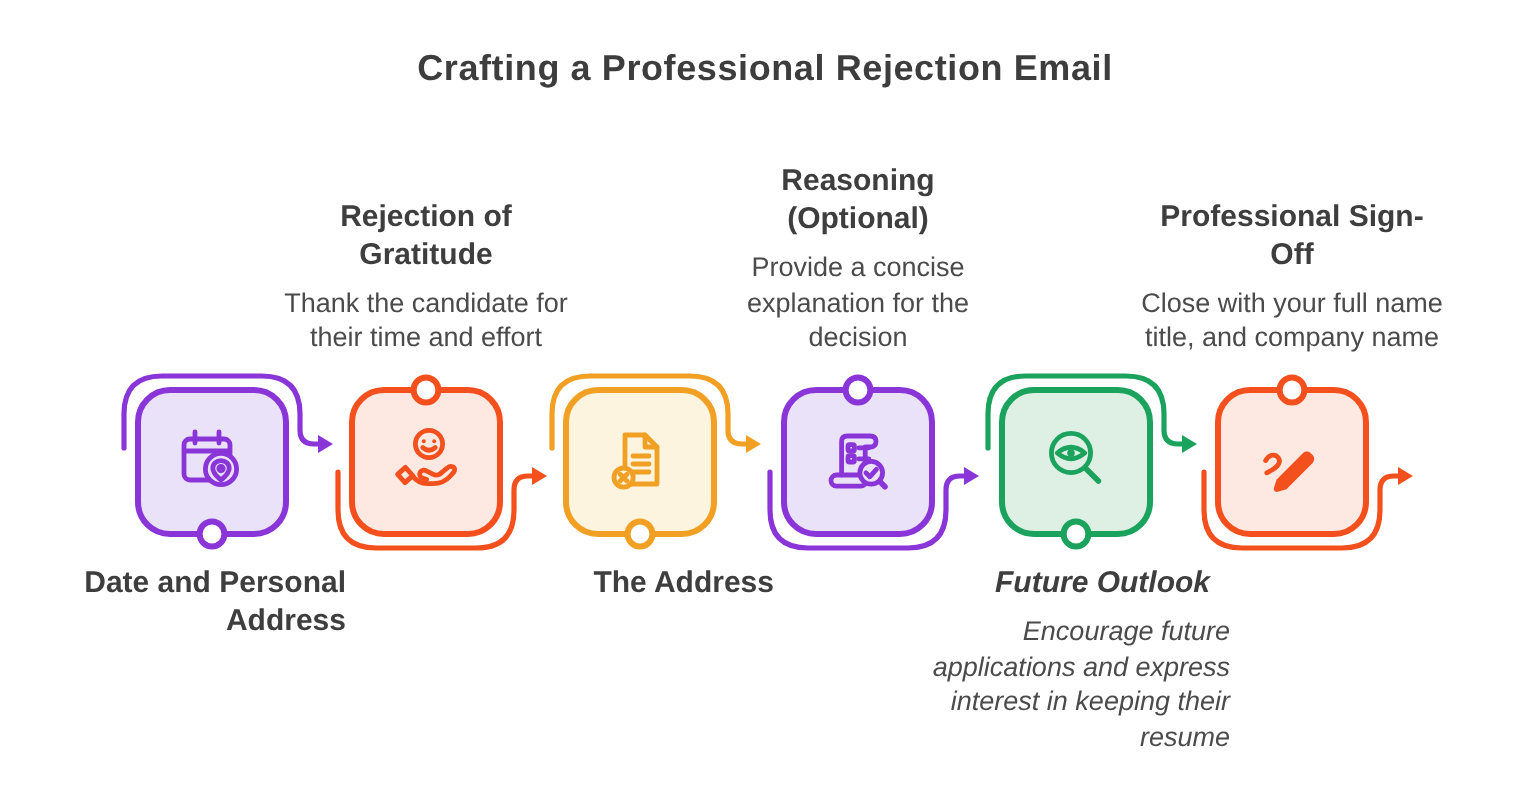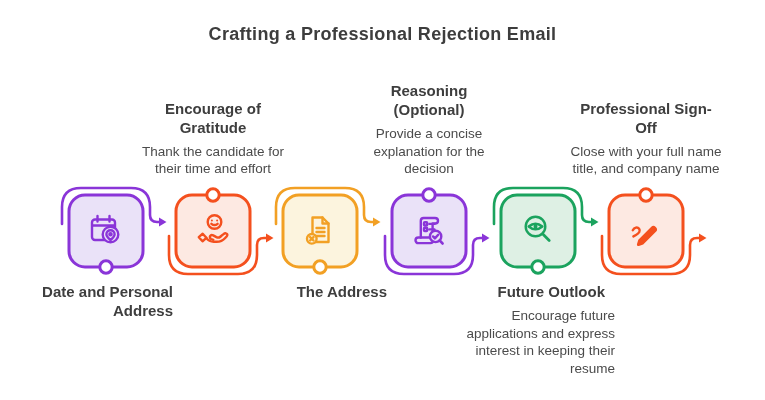--- a/index.html
+++ b/index.html
@@ -9,21 +9,21 @@
   }
   .main-title{
     position:absolute;top:24px;left:0;width:100%;margin:0;
     text-align:center;font-size:18px;font-weight:700;color:#3d3d3d;letter-spacing:.3px;
   }
   .step{position:absolute;top:0;width:168px;height:304px;}
   .step:nth-of-type(1){left:22px;}
   .step:nth-of-type(2){left:129px;}
   .step:nth-of-type(3){left:236px;}
   .step:nth-of-type(4){left:345px;}
-  .step:nth-of-type(5){left:454px;}
+  .step:nth-of-type(5){left:454px;font-style:italic;}
   .step:nth-of-type(6){left:562px;}
   .connector{position:absolute;left:0;top:180px;width:168px;height:112px;overflow:visible;}
   .bracket{fill:none;stroke:var(--accent);stroke-width:2.6;stroke-linecap:round;}
   .ahead{fill:var(--accent);stroke:none;}
   .box{fill:var(--fill);stroke:var(--accent);stroke-width:3;}
   .dot{fill:#ffffff;stroke:var(--accent);stroke-width:3;}
   .icon *{stroke:var(--accent);fill:none;stroke-width:2.4;stroke-linecap:round;stroke-linejoin:round;}
   .icon .accent-fill{fill:var(--accent);stroke:none;}
   .icon .bg-fill{fill:var(--fill);}
   .icon .thick{stroke-width:2.8;}
@@ -68,21 +68,21 @@
         <circle cx="21.5" cy="11" r="6.8"></circle>
         <circle class="accent-fill" cx="18.9" cy="9.6" r="1"></circle>
         <circle class="accent-fill" cx="24.1" cy="9.6" r="1"></circle>
         <path d="M18.4 12.8q3.1 2.6 6.2 0"></path>
         <path d="M5.8 26.2l3.7 4.1 3.9-3.5-3.7-4.1z"></path>
         <path d="M13.2 26.9c1.8 2.4 4.4 3.9 7.5 3.9h2.9c3.7 0 6.4-1.3 8.6-3.8l1.6-1.8c1-1.2.6-2.6-.8-2.9-.8-.2-1.7.1-2.5.8l-3.3 2.7"></path>
         <path d="M27.2 25.9c-1.3.9-2.6.8-3.8.2l-3.2-1.7c-1.2-.6-2.5-.3-3.1.7-.6 1.1-.1 2.4 1.1 2.9l2.1.8"></path>
       </g>
     </svg>
     <div class="text above">
-      <h3 class="step-title">Encourage of Gratitude</h3>
+      <h3 class="step-title">Rejection of Gratitude</h3>
       <p class="step-desc">Thank the candidate for their time and effort</p>
     </div>
   </div>
 
   <div class="step" style="--accent: #F2A024; --fill: #FCF4DE;">
     <svg class="connector" viewBox="0 0 168 112">
       <path class="bracket" d="M40 44 V27 Q40 8 59 8 H109 Q128 8 128 27 V35 Q128 42 135 42 H138"></path>
       <polygon class="ahead" points="137,37.5 144.5,42 137,46.5"></polygon>
       <rect class="box" x="47" y="15" width="74" height="72" rx="16"></rect>
       <circle class="dot" cx="84" cy="87" r="6.2"></circle>

